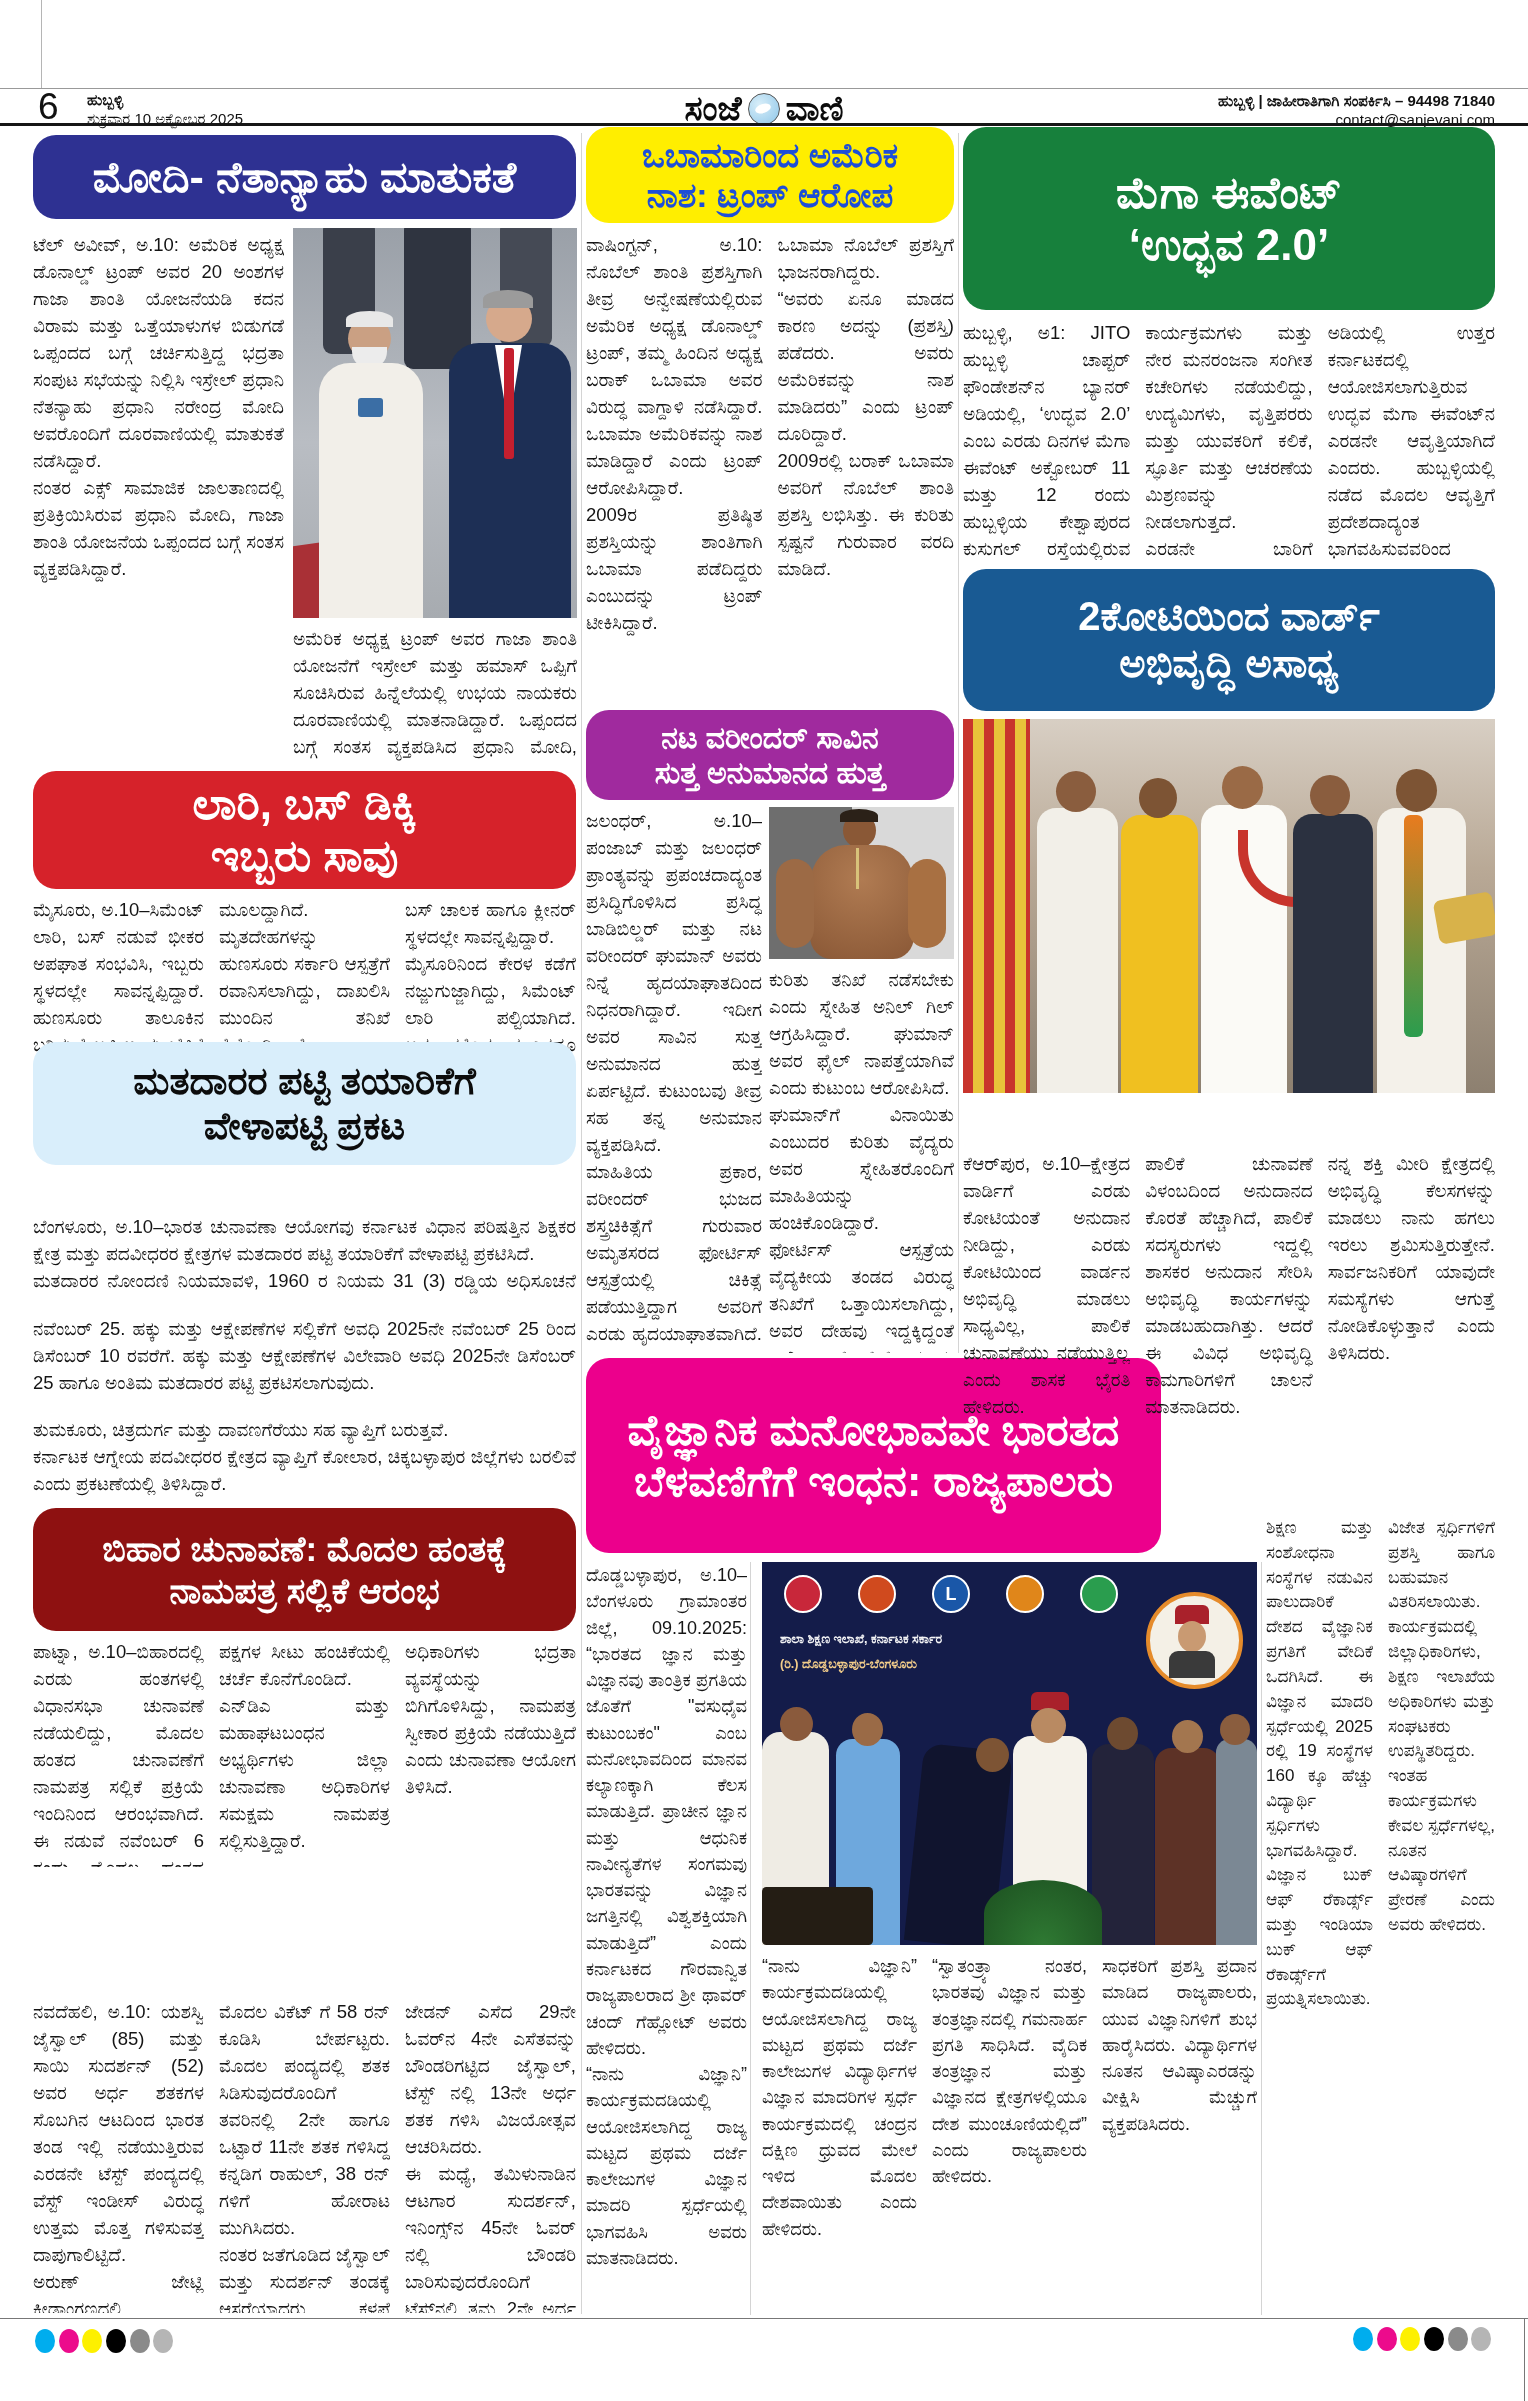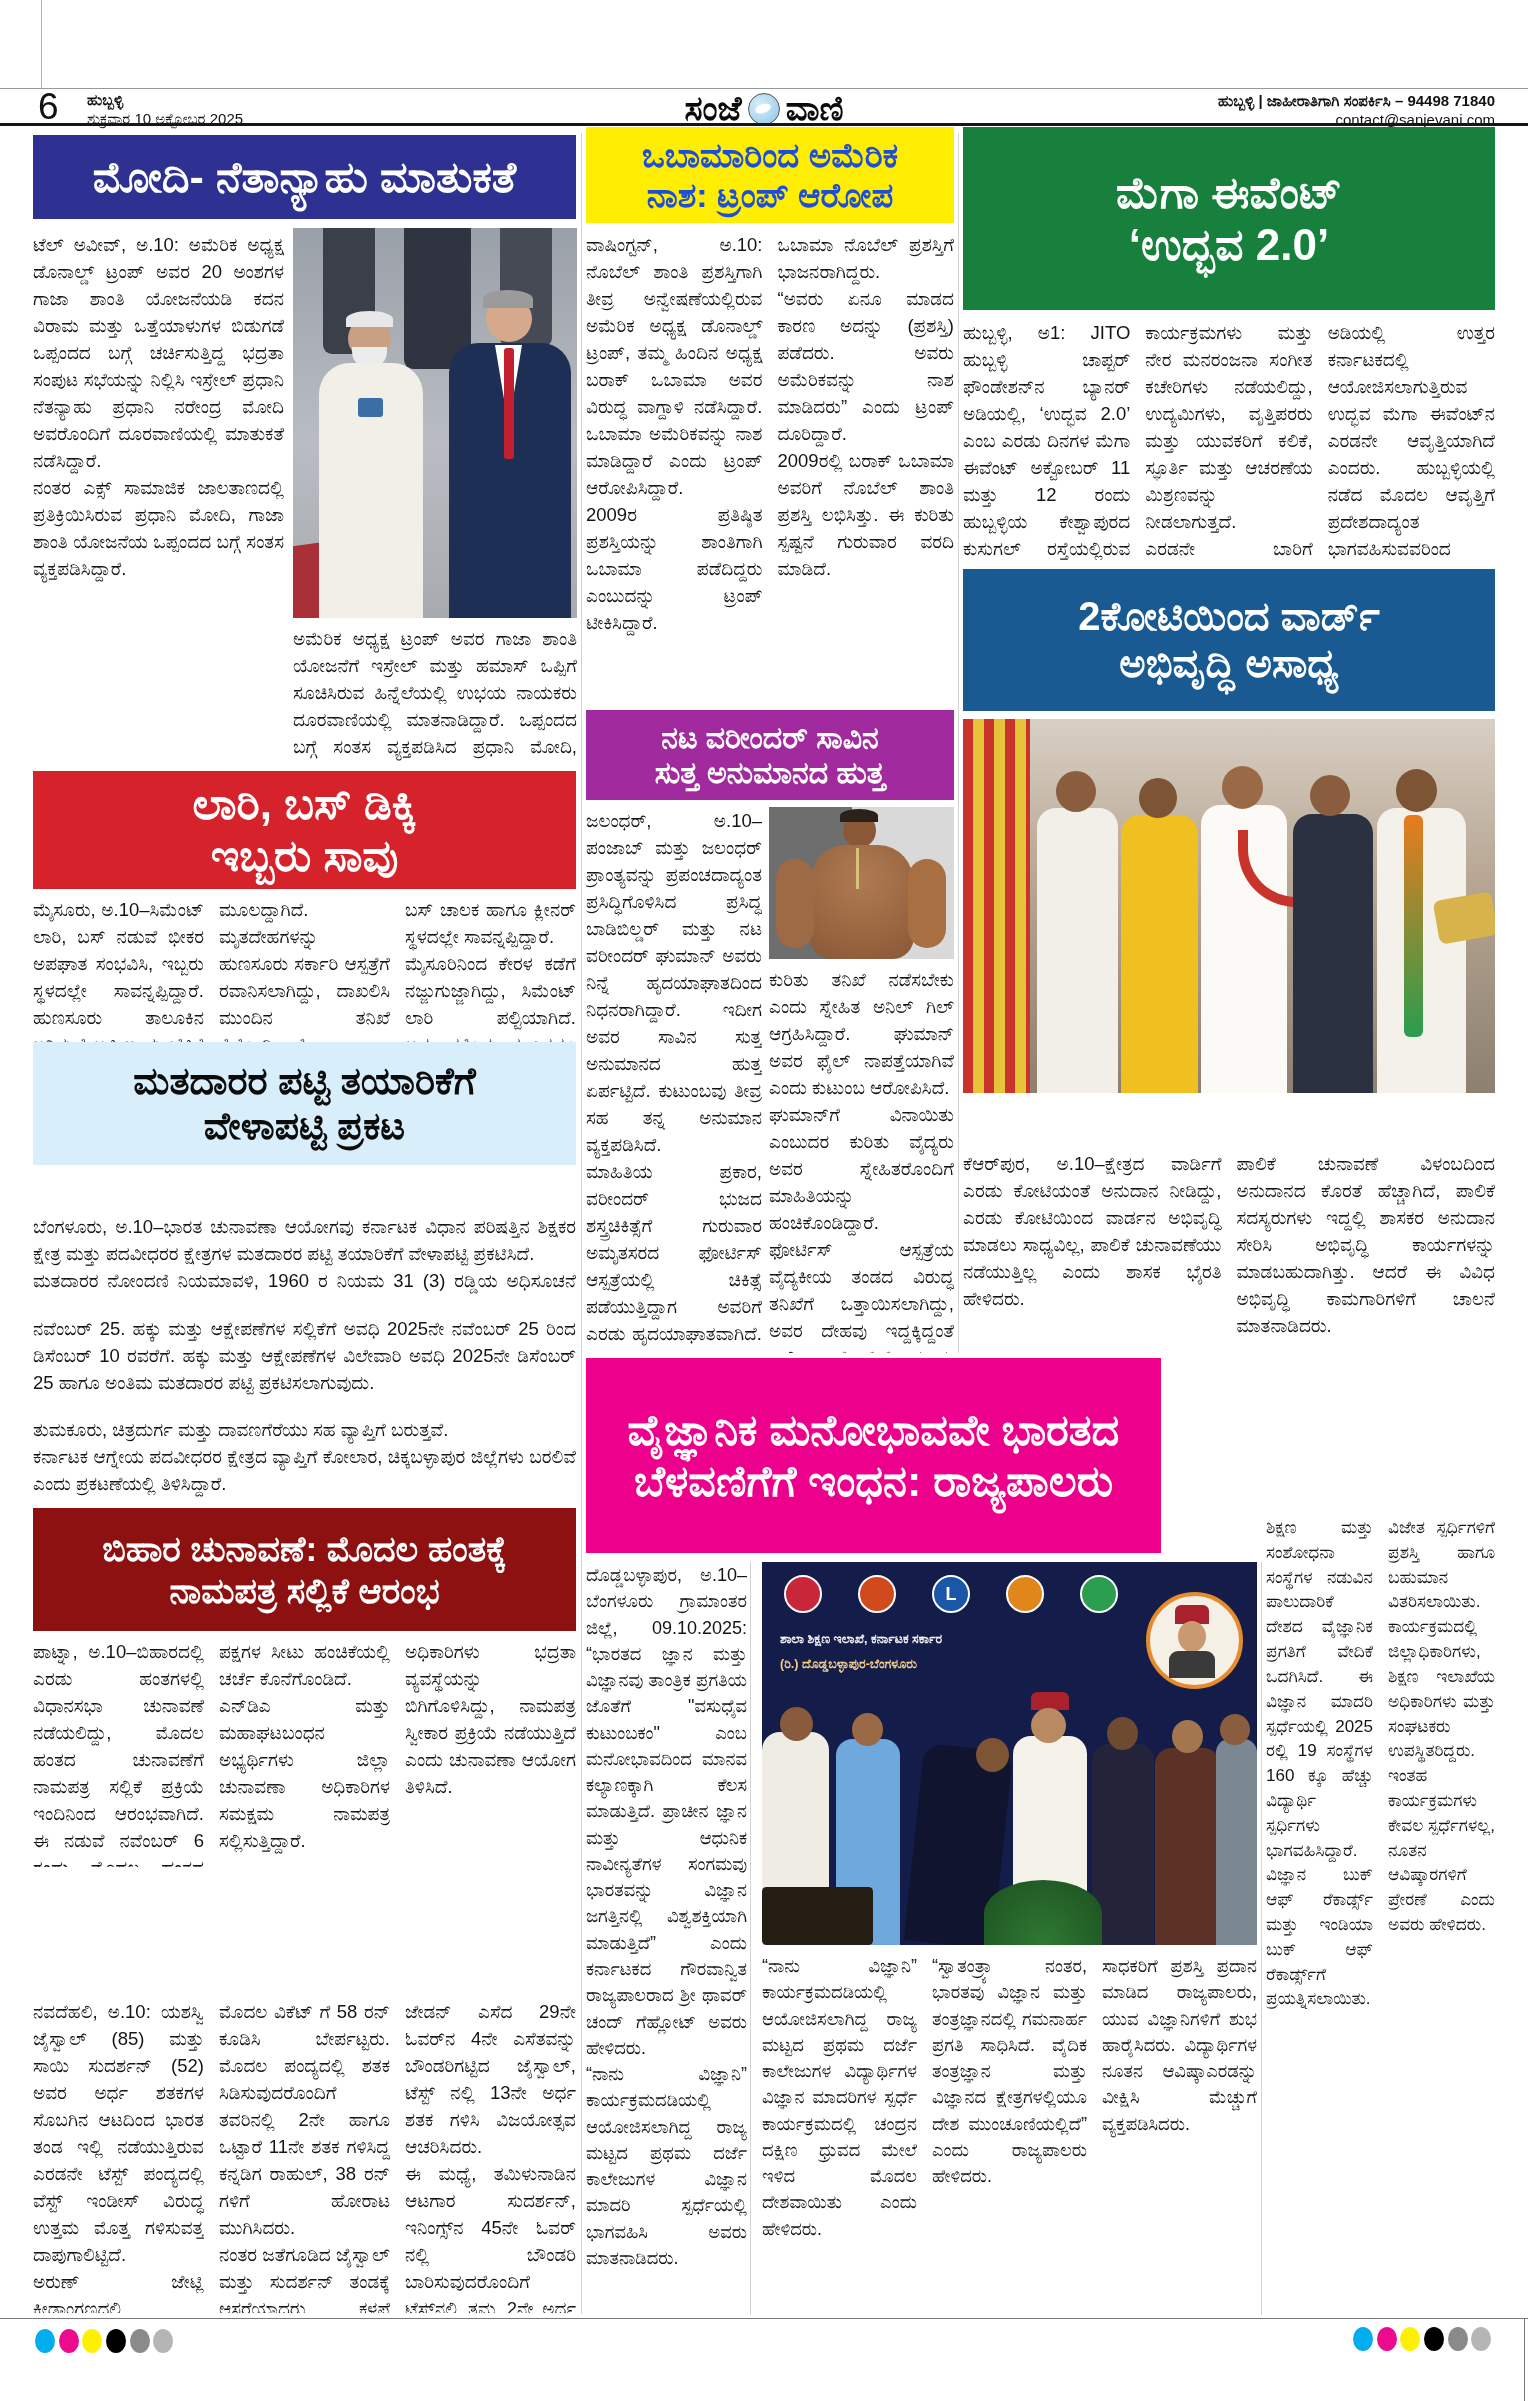--- a/index.html
+++ b/index.html
@@ -1,20 +1,20 @@
 <!DOCTYPE html>
 <html style="font-size:12px"><head>
 <meta charset="utf-8">
 <style>
   html,body{margin:0;padding:0;background:#ffffff;}
   body{font-family:"Liberation Sans", sans-serif;}
   #page{position:relative;width:1528px;height:2401px;background:#fff;overflow:hidden;}
   .abs{position:absolute;}
   .banner{position:absolute;display:flex;align-items:center;justify-content:center;text-align:center;
-          font-weight:bold;line-height:1.18;white-space:pre-line;letter-spacing:0px;}
+          font-weight:bold;line-height:1.18;white-space:pre-line;letter-spacing:0px;border-radius:23px;}
   .btxt{position:absolute;font-size:18.5px;line-height:1.46;text-align:justify;color:#141414;
         white-space:pre-line;overflow:hidden;}
   .colrow{position:absolute;display:flex;gap:15px;overflow:hidden;}
   .colrow .c{flex:1;font-size:18.5px;line-height:1.46;text-align:justify;color:#141414;
              white-space:pre-line;overflow:hidden;}
   .rule{position:absolute;background:#999;}
   .photo{position:absolute;overflow:hidden;}
   .dotrow{position:absolute;display:flex;gap:3.7px;}
   .dot{width:20px;height:24px;border-radius:50%;}
   .d1{background:#00adee}.d2{background:#ec0b8c}.d3{background:#fdf000}
@@ -229,20 +229,21 @@
     <div class="abs circle" style="left:347px;top:56px;width:40px;height:41px;background:#8a5d3e;"></div>
     <div class="abs" style="left:414px;top:89px;width:89px;height:285px;background:#f4f1ea;border-radius:19px 19px 0 0;"></div>
     <div class="abs" style="left:441px;top:96px;width:19px;height:222px;background:linear-gradient(180deg,#e87b1e,#2a9d4e);border-radius:6px;"></div>
     <div class="abs circle" style="left:433px;top:50px;width:41px;height:43px;background:#7d5434;"></div>
     <div class="abs" style="left:473px;top:177px;width:59px;height:44px;background:#d8b24a;border-radius:7.4px;transform:rotate(-10deg);"></div>
   </div>
 
   <div class="colrow" style="left:963px;top:1102px;width:532px;height:405px;margin-top:48px;">
     <div class="c">ಕೆಆರ್‌ಪುರ, ಅ.10–ಕ್ಷೇತ್ರದ ವಾರ್ಡಿಗೆ ಎರಡು ಕೋಟಿಯಂತೆ ಅನುದಾನ ನೀಡಿದ್ದು, ಎರಡು ಕೋಟಿಯಿಂದ ವಾರ್ಡನ ಅಭಿವೃದ್ಧಿ ಮಾಡಲು ಸಾಧ್ಯವಿಲ್ಲ, ಪಾಲಿಕೆ ಚುನಾವಣೆಯು ನಡೆಯುತ್ತಿಲ್ಲ ಎಂದು ಶಾಸಕ ಭೈರತಿ ಹೇಳಿದರು.</div>
     <div class="c">ಪಾಲಿಕೆ ಚುನಾವಣೆ ವಿಳಂಬದಿಂದ ಅನುದಾನದ ಕೊರತೆ ಹೆಚ್ಚಾಗಿದೆ, ಪಾಲಿಕೆ ಸದಸ್ಯರುಗಳು ಇದ್ದಲ್ಲಿ ಶಾಸಕರ ಅನುದಾನ ಸೇರಿಸಿ ಅಭಿವೃದ್ಧಿ ಕಾರ್ಯಗಳನ್ನು ಮಾಡಬಹುದಾಗಿತ್ತು. ಆದರೆ ಈ ವಿವಿಧ ಅಭಿವೃದ್ಧಿ ಕಾಮಗಾರಿಗಳಿಗೆ ಚಾಲನೆ ಮಾತನಾಡಿದರು.</div>
+    <div class="c">ನನ್ನ ಶಕ್ತಿ ಮೀರಿ ಕ್ಷೇತ್ರದಲ್ಲಿ ಅಭಿವೃದ್ಧಿ ಕೆಲಸಗಳನ್ನು ಮಾಡಲು ನಾನು ಹಗಲು ಇರಲು ಶ್ರಮಿಸುತ್ತಿರುತ್ತೇನೆ. ಸಾರ್ವಜನಿಕರಿಗೆ ಯಾವುದೇ ಸಮಸ್ಯೆಗಳು ಆಗುತ್ತೆ ನೋಡಿಕೊಳ್ಳುತ್ತಾನೆ ಎಂದು ತಿಳಿಸಿದರು.</div>
   </div>
 
   <div class="rule" style="left:0;top:2318px;width:1528px;height:0.7px;background:#777;"></div>
   <div class="rule" style="left:1524px;top:2318px;width:0.7px;height:84px;background:#777;"></div>
 
   <div class="dotrow" style="left:35px;top:2329px;">
     <div class="dot d1"></div>
     <div class="dot d2"></div>
     <div class="dot d3"></div>
     <div class="dot d4"></div>

